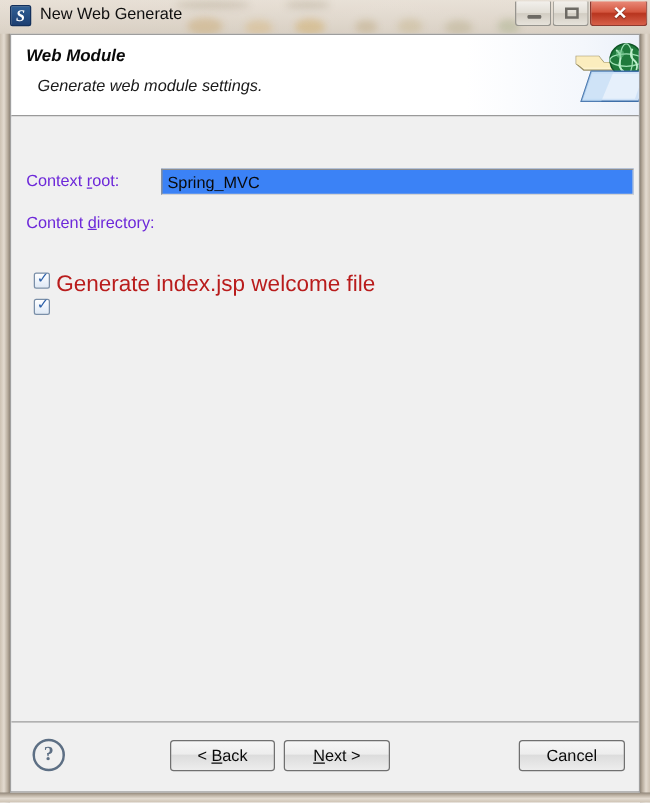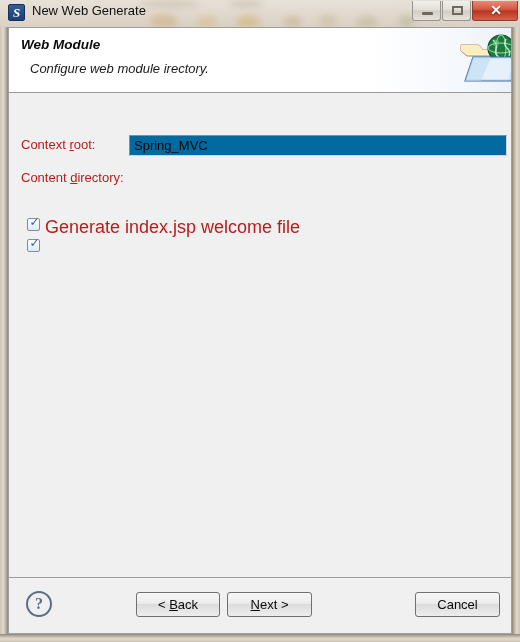--- a/index.html
+++ b/index.html
@@ -207,33 +207,33 @@
   .field-row {
     position: absolute;
     left: 0;
     width: 502px;
     height: 22px;
   }
   .field-label {
     position: absolute;
     left: 12px; top: 2px;
     font-size: 13px;
-    color: #b91c1c;
+    color: #6d28d9;
     white-space: nowrap;
   }
   .field-label u { text-decoration: underline; }
 
   .text-input {
     position: absolute;
     left: 120px;
     top: 0;
     width: 378px;
     height: 21px;
     box-sizing: border-box;
-    background: #0369a1;
+    background: #3b82f6;
     border: 1px solid #8d8d8d;
     border-right-color: #d4d4d4;
     border-bottom-color: #d4d4d4;
     font-family: "Liberation Sans", sans-serif;
     font-size: 13px;
     color: #0a0a0a;
     padding: 0 0 0 4px;
     line-height: 19px;
     outline: none;
   }
@@ -370,21 +370,21 @@
   </div>
 
   <div class="frame-left"></div>
   <div class="frame-right"></div>
   <div class="frame-bottom"></div>
 
   <div class="client">
 
     <div class="wizard-header">
       <div class="wizard-title">Web Module</div>
-      <div class="wizard-desc">Configure web module irectory.</div>
+      <div class="wizard-desc">Generate web module settings.</div>
 
       <svg class="header-icon" viewBox="0 0 66 58">
 
         <path d="M4 20 L4 14 L22 14 L26 19 L48 19 L48 25 L10 25 Z" fill="#fdf3cf" stroke="#9a8f63" stroke-width="1"></path>
         <path d="M4 20 L4 14 L22 14 L26 19 L40 19 L40 23 L10 23 Z" fill="#fbedbe" stroke="none"></path>
 
         <circle cx="44" cy="17" r="13" fill="#1f7a3c"></circle>
         <circle cx="44" cy="17" r="13" fill="none" stroke="#0e5526" stroke-width="1.2"></circle>
         <ellipse cx="44" cy="17" rx="13" ry="5" fill="none" stroke="#9fe0b4" stroke-width="1"></ellipse>
         <ellipse cx="44" cy="17" rx="5" ry="13" fill="none" stroke="#9fe0b4" stroke-width="1"></ellipse>

